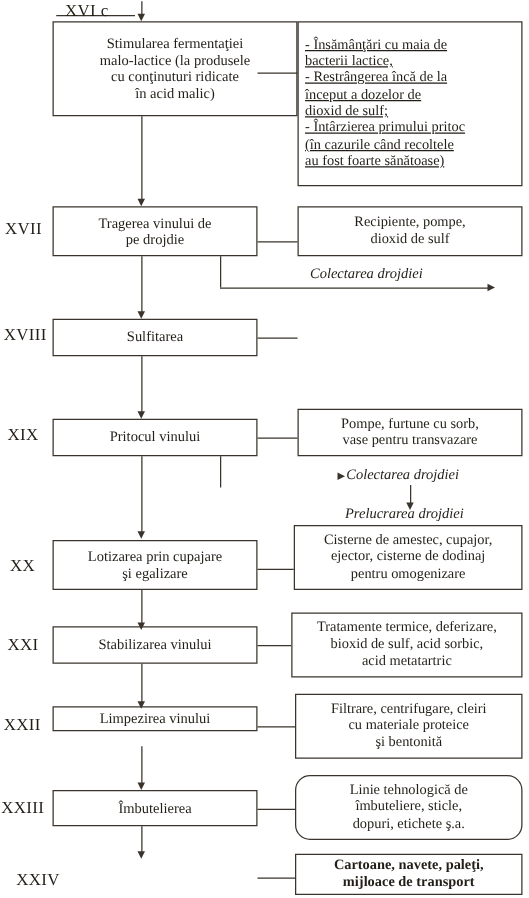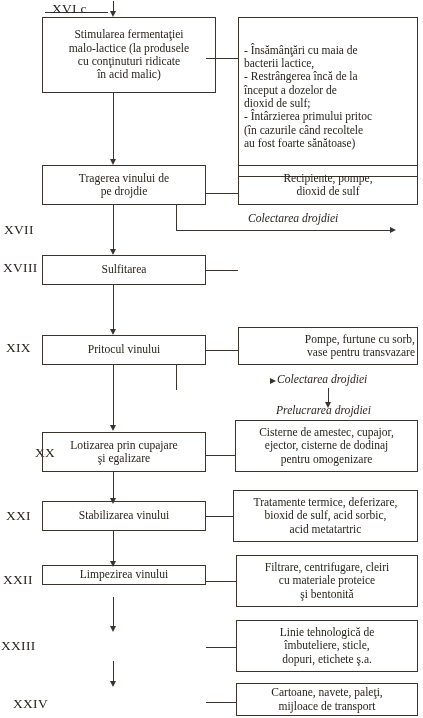--- a/index.html
+++ b/index.html
@@ -71,42 +71,42 @@
 </head>
 <body>
 
 <div id="diagram">
 
   <div class="hline" style="left:45px;top:12px;width:63px;"></div>
   <div class="roman" style="left:52px;top:2px;">XVI  c</div>
   <div class="vline" style="left:113px;top:1px;height:12px;"></div>
   <div class="arrow-down" style="left:110px;top:11px;"></div>
 
-  <div class="box left" style="left:42px;top:17px;width:174px;height:76px;">
+  <div class="box left" style="left:42px;top:17px;width:196px;height:76px;">
     <span class="txt">Stimularea fermentaţiei
 malo-lactice (la produsele
 cu conţinuturi ridicate
 în acid malic)</span>
   </div>
-  <div class="box right list" style="left:238px;top:17px;width:180px;height:160px;">
+  <div class="box right list" style="left:238px;top:17px;width:180px;height:132px;text-decoration:underline;">
     <span class="txt">-  Însămânţări cu maia de
     bacterii lactice,
 -  Restrângerea încă de la
     început a dozelor de
     dioxid de sulf;
 -  Întârzierea primului pritoc
     (în cazurile când recoltele
     au fost foarte sănătoase)</span>
   </div>
   <div class="hline" style="left:206px;top:58px;width:32px;"></div>
 
   <div class="vline" style="left:113px;top:93px;height:68px;"></div>
   <div class="arrow-down" style="left:110px;top:159px;"></div>
 
-  <div class="roman" style="left:4px;top:176px;margin-top:47px;">XVII</div>
+  <div class="roman" style="left:4px;top:176px;">XVII</div>
   <div class="box left" style="left:42px;top:165px;width:164px;height:40px;">
     <span class="txt">Tragerea vinului de
 pe drojdie</span>
   </div>
   <div class="box right" style="left:238px;top:165px;width:180px;height:40px;">
     <span class="txt">Recipiente, pompe,
 dioxid de sulf</span>
   </div>
   <div class="hline" style="left:206px;top:193px;width:32px;"></div>
 
@@ -124,38 +124,38 @@
   </div>
   <div class="hline" style="left:206px;top:270px;width:32px;"></div>
 
   <div class="vline" style="left:113px;top:285px;height:46px;"></div>
   <div class="arrow-down" style="left:110px;top:329px;"></div>
 
   <div class="roman" style="left:6px;top:341px;">XIX</div>
   <div class="box left" style="left:42px;top:335px;width:164px;height:30px;">
     <span class="txt">Pritocul vinului</span>
   </div>
-  <div class="box right" style="left:238px;top:327px;width:180px;height:38px;text-align:right;">
+  <div class="box right" style="left:238px;top:327px;width:180px;height:38px;">
     <span class="txt">Pompe, furtune cu sorb,
 vase pentru transvazare</span>
   </div>
   <div class="hline" style="left:206px;top:350px;width:32px;"></div>
 
   <div class="vline" style="left:176px;top:365px;height:25px;"></div>
 
   <div class="arrow-right" style="left:270px;top:378px;"></div>
   <div class="note" style="left:277px;top:373px;">Colectarea drojdiei</div>
   <div class="vline" style="left:328px;top:388px;height:16px;"></div>
   <div class="arrow-down" style="left:325px;top:402px;"></div>
   <div class="note" style="left:276px;top:404px;">Prelucrarea drojdiei</div>
 
   <div class="vline" style="left:113px;top:365px;height:62px;"></div>
   <div class="arrow-down" style="left:110px;top:425px;"></div>
 
-  <div class="roman" style="left:8px;top:446px;margin-left:27px;">XX</div>
+  <div class="roman" style="left:8px;top:446px;">XX</div>
   <div class="box left" style="left:42px;top:432px;width:164px;height:40px;">
     <span class="txt">Lotizarea prin cupajare
 şi egalizare</span>
   </div>
   <div class="box right" style="left:235px;top:420px;width:183px;height:52px;">
     <span class="txt">Cisterne de amestec, cupajor,
 ejector, cisterne de dodinaj
 pentru omogenizare</span>
   </div>
   <div class="hline" style="left:206px;top:455px;width:29px;"></div>
@@ -185,30 +185,33 @@
     <span class="txt">Filtrare, centrifugare, cleiri
 cu materiale proteice
 şi bentonită</span>
   </div>
   <div class="hline" style="left:206px;top:581px;width:30px;"></div>
 
   <div class="vline" style="left:113px;top:597px;height:31px;"></div>
   <div class="arrow-down" style="left:110px;top:626px;"></div>
 
   <div class="roman" style="left:1px;top:639px;text-align:center;">XXIII</div>
-  <div class="box right" style="left:236px;top:620px;width:182px;height:52px;">
+  <div class="box left" style="left:42px;top:632px;width:164px;height:29px;">
+    <span class="txt">Îmbutelierea</span>
+  </div>
+  <div class="box right" style="left:236px;top:620px;width:182px;height:52px;border-radius:12px;">
     <span class="txt">Linie tehnologică de
 îmbuteliere, sticle,
 dopuri, etichete ş.a.</span>
   </div>
   <div class="hline" style="left:206px;top:647px;width:30px;"></div>
 
   <div class="vline" style="left:113px;top:661px;height:22px;"></div>
   <div class="arrow-down" style="left:110px;top:681px;"></div>
 
   <div class="roman" style="left:1px;top:697px;padding-left:12px;">XXIV</div>
-  <div class="box right" style="left:236px;top:683px;width:182px;height:33px;">
+  <div class="box right" style="left:236px;top:683px;width:182px;height:33px;font-weight:bold;">
     <span class="txt">Cartoane, navete, paleţi,
 mijloace de transport</span>
   </div>
   <div class="hline" style="left:206px;top:702px;width:30px;"></div>
 
 </div>
 
 </body></html>

